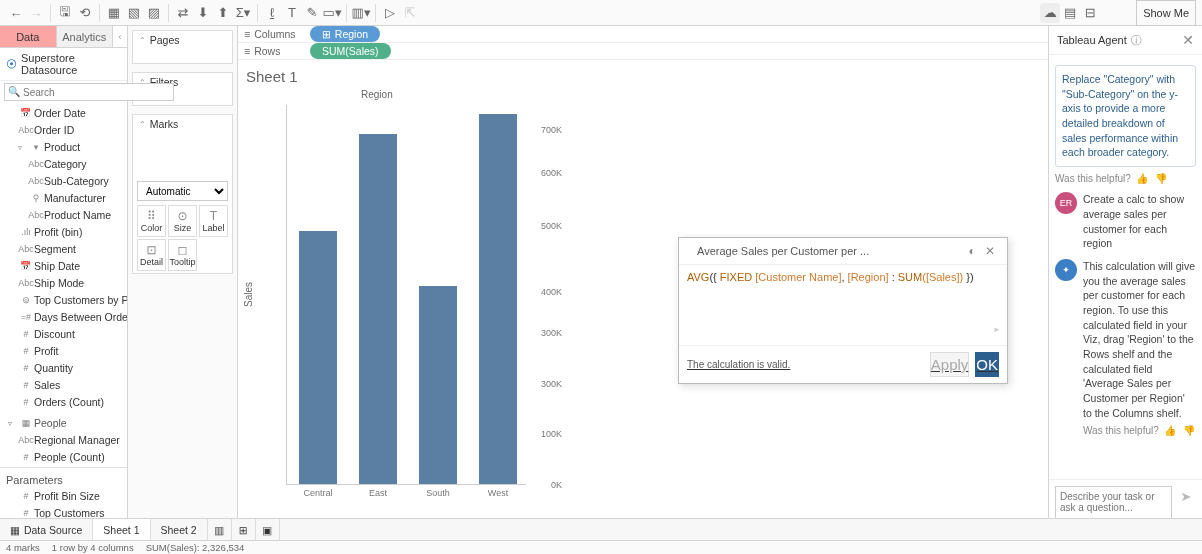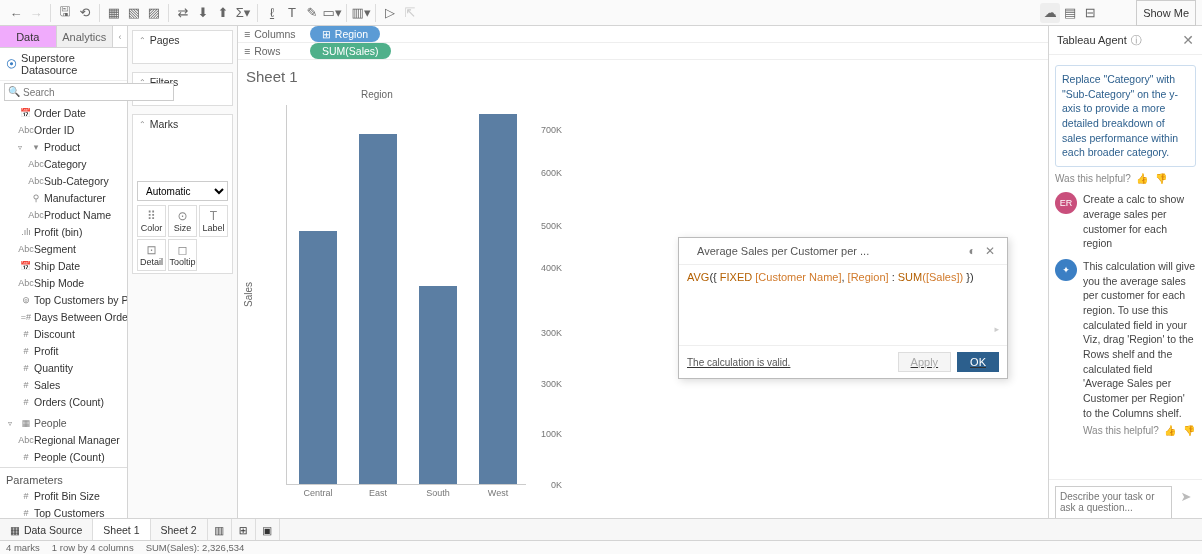--- a/index.html
+++ b/index.html
@@ -6,21 +6,21 @@
 body { width: 1202px; height: 554px; background: #fff; font-size: 11px; color: #333; overflow: hidden; position: relative; }
 .toolbar { height: 26px; border-bottom: 1px solid #d4d4d4; display: flex; align-items: center; padding: 0 6px; background: #fafafa; }
 .toolbar .tb-btn { width: 20px; height: 20px; display:flex; align-items:center; justify-content:center; cursor:pointer; color:#666; font-size:13px; }
 .toolbar .sep { width:1px; height:18px; background:#ddd; margin:0 4px; }
 .toolbar .spacer { flex:1; }
 .toolbar .showme { display:flex; align-items:center; gap:4px; border:1px solid #ccc; padding:6px 6px; font-size:11px; cursor:pointer;margin-left:36px; }
 .main { display:flex; height: 500px; }
 .left-panel { width:128px; border-right:1px solid #d4d4d4; display:flex; flex-direction:column; }
 .tabs { display:flex; border-bottom:1px solid #d4d4d4; height:22px; }
 .tab { flex:1; text-align:center; line-height:22px; font-size:11px; cursor:pointer; border-right:1px solid #d4d4d4; }
-.tab.active { background:#f0abfc; }
+.tab.active { background:#fca5a5; }
 .tab:not(.active){ background:#f0f0f0; color:#666; }
 .tab-arrow { width:14px; text-align:center; line-height:22px; font-size:9px; color:#999; }
 .conn { padding:4px 6px; border-bottom:1px solid #eee; font-size:11px; display:flex; align-items:center; gap:4px; }
 .search-row { display:flex; align-items:center; padding:2px 4px; gap:2px; }
 .search-row input { flex:1; border:1px solid #ccc; height:18px; font-size:10px; padding:0 18px 0 4px; }
 .search-wrap { position:relative; flex:1; }
 .search-wrap .mag { position:absolute; left:4px; top:3px; font-size:10px; color:#999; }
 .search-row .btn { width:16px; text-align:center; color:#666; cursor:pointer; font-size:10px; }
 .tree { flex:1; overflow-y:auto; padding:2px 0; }
 .tree-item { display:flex; align-items:center; padding:1px 4px 1px 8px; font-size:10.5px; line-height:15px; cursor:pointer; white-space:nowrap; overflow:hidden; text-overflow:ellipsis; }
@@ -57,21 +57,21 @@
 .xlabel { position:absolute; bottom:-14px; font-size:9px; color:#777; text-align:center; width:50px; }
 .calc-editor { position:absolute; left:440px; top:177px; width:330px; background:#fff; border:1px solid #bbb; box-shadow:2px 2px 8px rgba(0,0,0,0.15); z-index:10; }
 .calc-hdr { display:flex; align-items:center; padding:6px 8px; border-bottom:1px solid #eee; }
 .calc-title { flex:1; font-size:11px; color:#555;margin-left:10px; }
 .calc-hdr .cbtn { width:18px; text-align:center; color:#888; cursor:pointer; font-size:12px; }
 .calc-body { padding:6px 8px; font-family:Consolas,monospace; font-size:11px; min-height:80px; }
 .calc-body .fn { color:#b35f00; }
 .calc-body .field { color:#d17a2b; }
 .calc-footer { display:flex; align-items:center; padding:6px 8px; border-top:1px solid #eee; gap:6px;text-decoration:underline; }
 .calc-status { flex:1; font-size:10px; color:#555; }
-.calc-footer button { padding:3px 12px; font-size:11px; border:1px solid #999; cursor:pointer; }
+.calc-footer button { padding:3px 0; font-size:15px; border:1px solid #999; cursor:pointer; }
 .calc-footer .apply { background:#f5f5f5; color:#aaa; border-color:#ddd; }
 .calc-footer .ok { background:#2c5f8d; color:#fff; border-color:#2c5f8d; }
 .right-panel { width:154px; border-left:1px solid #d4d4d4; display:flex; flex-direction:column; }
 .rp-hdr { display:flex; align-items:center; padding:6px 8px; border-bottom:1px solid #eee; font-size:11px; }
 .rp-hdr .x { margin-left:auto; cursor:pointer; color:#888; font-size:14px; }
 .rp-body { flex:1; overflow-y:auto; padding:4px 6px; position:relative; }
 .rp-body::-webkit-scrollbar { width:6px; }
 .rp-body::-webkit-scrollbar-thumb { background:#ccc; }
 .msg { margin:6px 0; font-size:10.5px; line-height:1.4; }
 .msg.link { color:#2c5f8d; border:1px solid #cde; padding:6px; border-radius:3px; cursor:pointer; }
@@ -325,21 +325,21 @@
     <div class="sheet-area">
       <div class="sheet-title">Sheet 1</div>
       <div class="chart">
         <div class="x-axis-label">Region</div>
         <div class="y-axis-label">Sales</div>
         <div id="yticks">
             <div class="ylabel" style="top: 391px;">0K</div>
             <div class="ylabel" style="top: 340.333px;">100K</div>
             <div class="ylabel" style="top: 289.667px;">300K</div>
             <div class="ylabel" style="top: 239px;">300K</div>
-            <div class="ylabel" style="top: 174px;">400K</div>
+            <div class="ylabel" style="top: 198px;">400K</div>
             <div class="ylabel" style="top: 132px;">500K</div>
             <div class="ylabel" style="top: 79px;">600K</div>
             <div class="ylabel" style="top: 36.3333px;">700K</div>
           </div>
         <div class="chart-plot" id="chart-plot">
             <div class="bar" style="left: 12px; height: 253.333px;"></div>
             <div class="xlabel" style="left: 6px;">Central</div>
             <div class="bar" style="left: 72px; height: 349.6px;"></div>
             <div class="xlabel" style="left: 66px;">East</div>
             <div class="bar" style="left: 132px; height: 197.6px;"></div>

